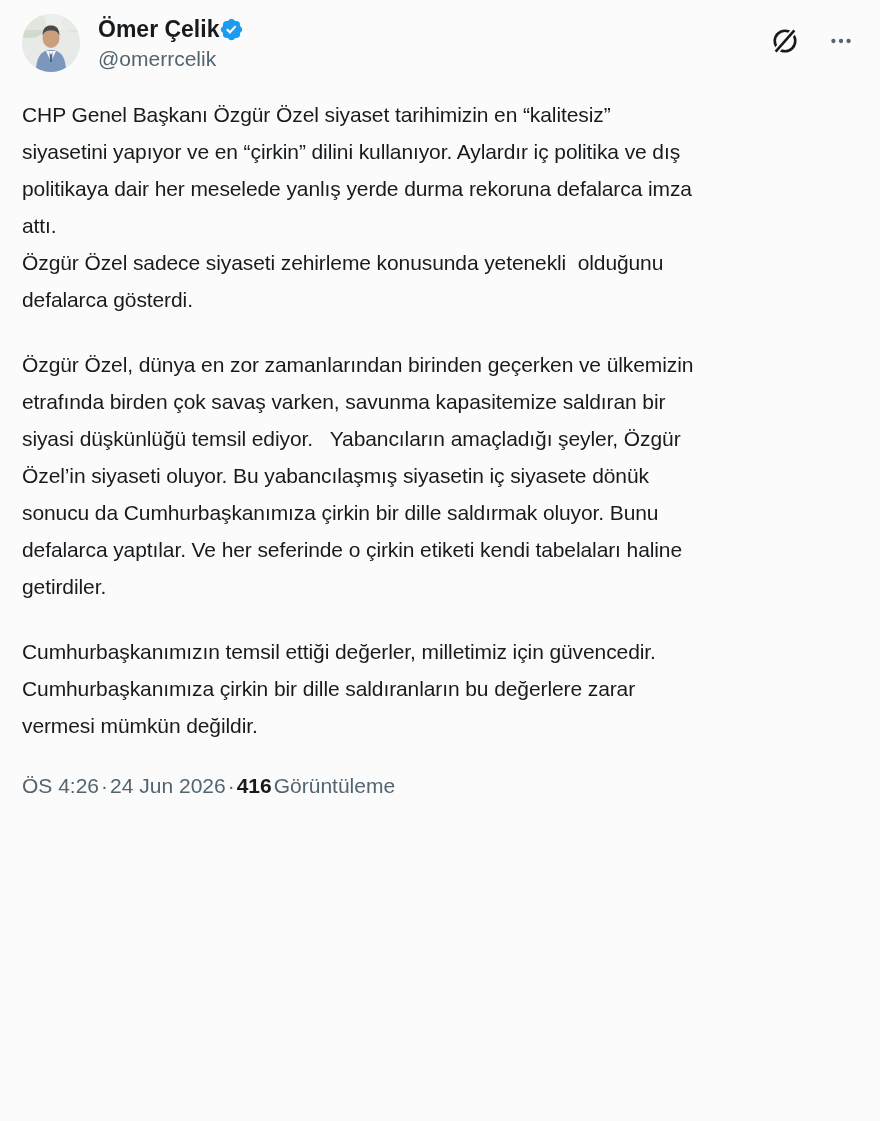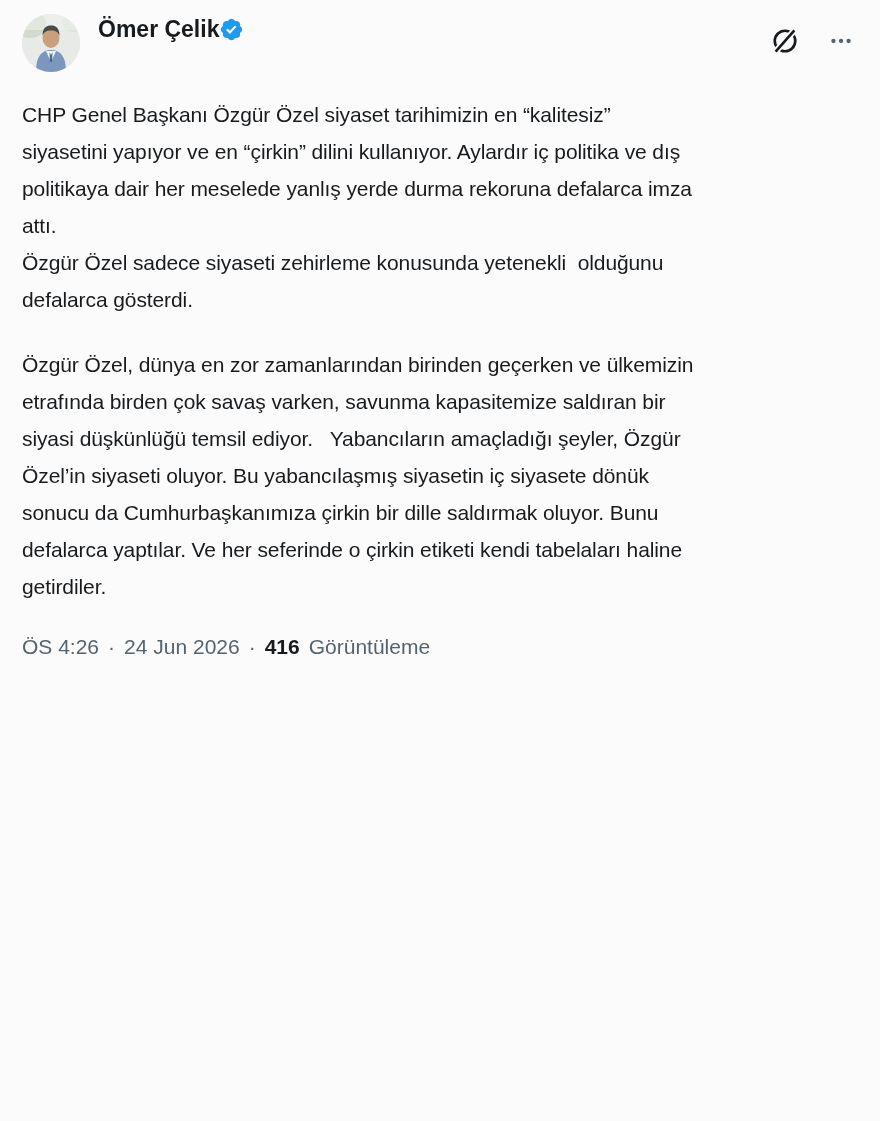--- a/index.html
+++ b/index.html
@@ -88,21 +88,21 @@
     white-space: pre-wrap;
   }
   
   .footer {
     margin-top: 14px;
     font-size: 21px;
     line-height: 28px;
     color: #536471;
     display: flex;
     align-items: baseline;
-    gap: 9px;
+    gap: 2px;
     cursor: pointer;
   }
   .views-count {
     font-weight: 700;
     color: #181b1e;
   }
 </style>
 </head>
 <body>
 
@@ -126,20 +126,21 @@
 
     <div class="author">
       <div class="name-row">
         <span>Ömer Çelik</span>
         <span class="badge">
           <svg viewBox="0 0 24 24" width="25" height="25">
             <path fill="#1d9bf0" d="M22.25 12c0-1.43-.88-2.67-2.19-3.34.46-1.39.2-2.9-.81-3.91s-2.52-1.27-3.91-.81c-.66-1.31-1.91-2.19-3.34-2.19s-2.67.88-3.33 2.19c-1.4-.46-2.91-.2-3.92.81s-1.26 2.52-.8 3.91c-1.31.67-2.2 1.91-2.2 3.34s.89 2.67 2.2 3.34c-.46 1.39-.21 2.9.8 3.91s2.52 1.26 3.91.81c.67 1.31 1.91 2.19 3.34 2.19s2.68-.88 3.34-2.19c1.39.45 2.9.2 3.91-.81s1.27-2.52.81-3.91c1.31-.67 2.19-1.91 2.19-3.34zm-11.71 4.2L6.8 12.46l1.41-1.42 2.26 2.26 4.8-5.23 1.47 1.36-6.2 6.77z"></path>
           </svg>
         </span>
       </div>
+      <div class="handle">@omerrcelik</div>
     </div>
 
     <div class="header-actions">
       <button class="icon-btn" aria-label="Grok ile analiz et">
         <svg width="30" height="30" viewBox="0 0 24 24">
           <circle cx="12" cy="12" r="8.2" stroke="#181b1e" stroke-width="2.1" fill="none"></circle>
           <line x1="3.5" y1="21.5" x2="20.5" y2="2.5" stroke="#fbfbfb" stroke-width="5"></line>
           <line x1="4.5" y1="20.5" x2="19.5" y2="3.5" stroke="#181b1e" stroke-width="2.1"></line>
         </svg>
       </button>
@@ -160,20 +161,23 @@
 attı.
 Özgür Özel sadece siyaseti zehirleme konusunda yetenekli  olduğunu
 defalarca gösterdi.</p>
     <p>Özgür Özel, dünya en zor zamanlarından birinden geçerken ve ülkemizin
 etrafında birden çok savaş varken, savunma kapasitemize saldıran bir
 siyasi düşkünlüğü temsil ediyor.   Yabancıların amaçladığı şeyler, Özgür
 Özel’in siyaseti oluyor. Bu yabancılaşmış siyasetin iç siyasete dönük
 sonucu da Cumhurbaşkanımıza çirkin bir dille saldırmak oluyor. Bunu
 defalarca yaptılar. Ve her seferinde o çirkin etiketi kendi tabelaları haline
 getirdiler.</p>
+    <p>Cumhurbaşkanımızın temsil ettiği değerler, milletimiz için güvencedir.
+Cumhurbaşkanımıza çirkin bir dille saldıranların bu değerlere zarar
+vermesi mümkün değildir.</p>
   </div>
 
   <div class="footer">
     <span>ÖS 4:26</span>
     <span>·</span>
     <span>24 Jun 2026</span>
     <span>·</span>
     <span class="views-count">416</span>
     <span>Görüntüleme</span>
   </div>

